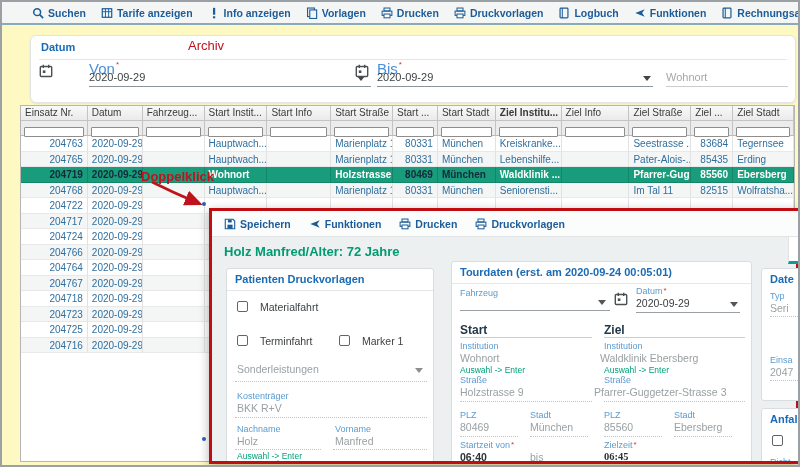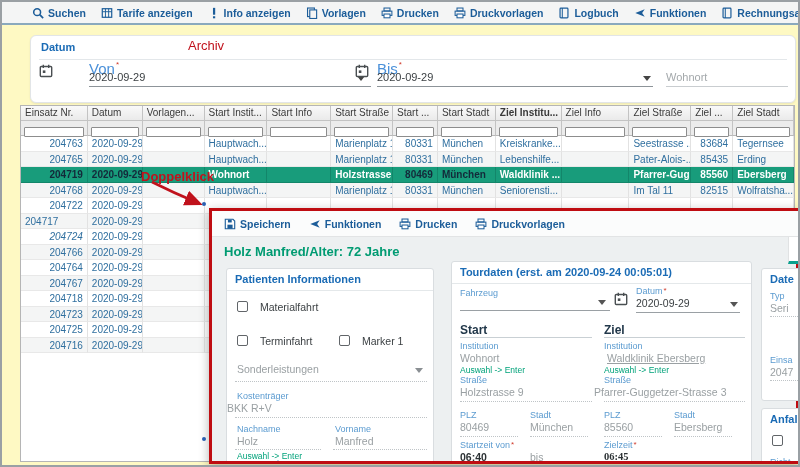--- a/index.html
+++ b/index.html
@@ -192,21 +192,21 @@
     <div class="underline" style="left:346px;top:50px;width:276px;"></div>
 
     <div class="fld-value placeholder" style="position:absolute;left:635px;top:35px;">Wohnort</div>
     <div class="underline" style="left:635px;top:50px;width:122px;border-top-color:#c9cdd0;"></div>
   </div>
 
   <div class="grid" id="grid">
       <div class="grid-hrow">
         <div class="th" style="width: 67px;">Einsatz Nr.</div>
         <div class="th" style="width: 55px;">Datum</div>
-        <div class="th" style="width: 62px;">Vorlagen...</div>
+        <div class="th" style="width: 62px;">Fahrzeug...</div>
         <div class="th" style="width: 63px;">Start Instit...</div>
         <div class="th" style="width: 64px;">Start Info</div>
         <div class="th" style="width: 62px;">Start Straße</div>
         <div class="th" style="width: 45px;">Start ...</div>
         <div class="th" style="width: 58px;">Start Stadt</div>
         <div class="th" style="width: 66px; font-weight: bold;">Ziel Institu...</div>
         <div class="th" style="width: 68px;">Ziel Info</div>
         <div class="th" style="width: 62px;">Ziel Straße</div>
         <div class="th" style="width: 42px;">Ziel ...</div>
         <div class="th" style="width: 61px;">Ziel Stadt</div>
@@ -295,36 +295,36 @@
         <div class="td" style="width: 62px; text-align: left;"></div>
         <div class="td" style="width: 45px; text-align: right;"></div>
         <div class="td" style="width: 58px; text-align: left;"></div>
         <div class="td" style="width: 66px; text-align: left;"></div>
         <div class="td" style="width: 68px; text-align: left;"></div>
         <div class="td" style="width: 62px; text-align: left;"></div>
         <div class="td" style="width: 42px; text-align: right;"></div>
         <div class="td" style="width: 61px; text-align: left;"></div>
       </div>
       <div class="tr alt">
-        <div class="td" style="width: 67px; ">204717</div>
+        <div class="td" style="width: 67px; text-align: right;">204717</div>
         <div class="td" style="width: 55px; text-align: left;">2020-09-29</div>
         <div class="td" style="width: 62px; text-align: left;"></div>
         <div class="td" style="width: 63px; text-align: left;"></div>
         <div class="td" style="width: 64px; text-align: left;"></div>
         <div class="td" style="width: 62px; text-align: left;"></div>
         <div class="td" style="width: 45px; text-align: right;"></div>
         <div class="td" style="width: 58px; text-align: left;"></div>
         <div class="td" style="width: 66px; text-align: left;"></div>
         <div class="td" style="width: 68px; text-align: left;"></div>
         <div class="td" style="width: 62px; text-align: left;"></div>
         <div class="td" style="width: 42px; text-align: right;"></div>
         <div class="td" style="width: 61px; text-align: left;"></div>
       </div>
       <div class="tr">
-        <div class="td" style="width: 67px; text-align: right; font-style: italic;">204724</div>
+        <div class="td" style="width: 67px; text-align: right;">204724</div>
         <div class="td" style="width: 55px; text-align: left;">2020-09-29</div>
         <div class="td" style="width: 62px; text-align: left;"></div>
         <div class="td" style="width: 63px; text-align: left;"></div>
         <div class="td" style="width: 64px; text-align: left;"></div>
         <div class="td" style="width: 62px; text-align: left;"></div>
         <div class="td" style="width: 45px; text-align: right;"></div>
         <div class="td" style="width: 58px; text-align: left;"></div>
         <div class="td" style="width: 66px; text-align: left;"></div>
         <div class="td" style="width: 68px; text-align: left;"></div>
         <div class="td" style="width: 62px; text-align: left;"></div>
@@ -493,33 +493,33 @@
             <span>Druckvorlagen</span>
           </div>
         </div>
       <div class="m-title">Holz Manfred/Alter: 72 Jahre</div>
       <div class="fah-tab">
         <span>▸</span>
         <span>Fah</span>
       </div>
 
       <div class="card" style="left:14px;top:57px;width:208px;height:200px;">
-        <div class="card-header">Patienten Informationen</div>
+        <div class="card-header">Patienten Druckvorlagen</div>
         <div class="card-hdr-line"></div>
         <div class="cb-box" style="left:10px;top:32px;"></div>
         <div class="cb-label" style="left:33px;top:32px;">Materialfahrt</div>
         <div class="cb-box" style="left:10px;top:66px;"></div>
         <div class="cb-label" style="left:33px;top:66px;">Terminfahrt</div>
         <div class="cb-box" style="left:112px;top:66px;"></div>
         <div class="cb-label" style="left:135px;top:66px;">Marker 1</div>
         <div class="mini-value" style="left:10px;top:94px;">Sonderleistungen</div>
         <div class="caret" style="left:188px;top:99px;border-top-color:#8a8f93;"></div>
         <div class="dotted" style="left:8px;top:112px;width:192px;"></div>
         <div class="mini-label" style="left:10px;top:122px;">Kostenträger</div>
-        <div class="mini-value" style="left:0;top:133px;text-align:right;">BKK R+V</div>
+        <div class="mini-value" style="left:10px;top:133px;text-align:right;">BKK R+V</div>
         <div class="dotted" style="left:8px;top:148px;width:192px;"></div>
         <div class="mini-label" style="left:10px;top:155px;">Nachname</div>
         <div class="mini-value" style="left:10px;top:166px;">Holz</div>
         <div class="dotted" style="left:8px;top:180px;width:86px;"></div>
         <div class="mini-label" style="left:108px;top:155px;">Vorname</div>
         <div class="mini-value" style="left:108px;top:166px;">Manfred</div>
         <div class="dotted" style="left:106px;top:180px;width:94px;"></div>
         <div class="hint" style="left:10px;top:182px;">Auswahl -&gt; Enter</div>
         <div class="mini-label" style="left:38px;top:190px;">Geburtstag</div>
       </div>
@@ -558,21 +558,21 @@
         <div class="mini-value" style="left:78px;top:159px;">München</div>
         <div class="dotted" style="left:78px;top:174px;width:58px;"></div>
         <div class="mini-label req" style="left:8px;top:178px;">Startzeit von</div>
         <div class="mini-value strong" style="left:8px;top:189px;">06:40</div>
 
         <div class="mini-value" style="left:78px;top:189px;">bis</div>
 
         <div class="sec-header" style="left:152px;top:61px;">Ziel</div>
         <div class="sec-line" style="left:152px;top:75px;width:141px;"></div>
         <div class="mini-label" style="left:152px;top:79px;">Institution</div>
-        <div class="mini-value" style="left:155px;top:90px;text-decoration:underline;">Waldklinik Ebersberg</div>
+        <div class="mini-value" style="left:148px;top:90px;">Waldklinik Ebersberg</div>
         <div class="hint" style="left:152px;top:103px;">Auswahl -&gt; Enter</div>
         <div class="mini-label" style="left:152px;top:113px;">Straße</div>
         <div class="mini-value" style="left:142px;top:124px;">Pfarrer-Guggetzer-Strasse 3</div>
         <div class="dotted" style="left:152px;top:139px;width:141px;"></div>
         <div class="mini-label" style="left:152px;top:148px;">PLZ</div>
         <div class="mini-value" style="left:152px;top:159px;">85560</div>
         <div class="dotted" style="left:152px;top:174px;width:58px;"></div>
         <div class="mini-label" style="left:222px;top:148px;">Stadt</div>
         <div class="mini-value" style="left:222px;top:159px;">Ebersberg</div>
         <div class="dotted" style="left:222px;top:174px;width:58px;"></div>

